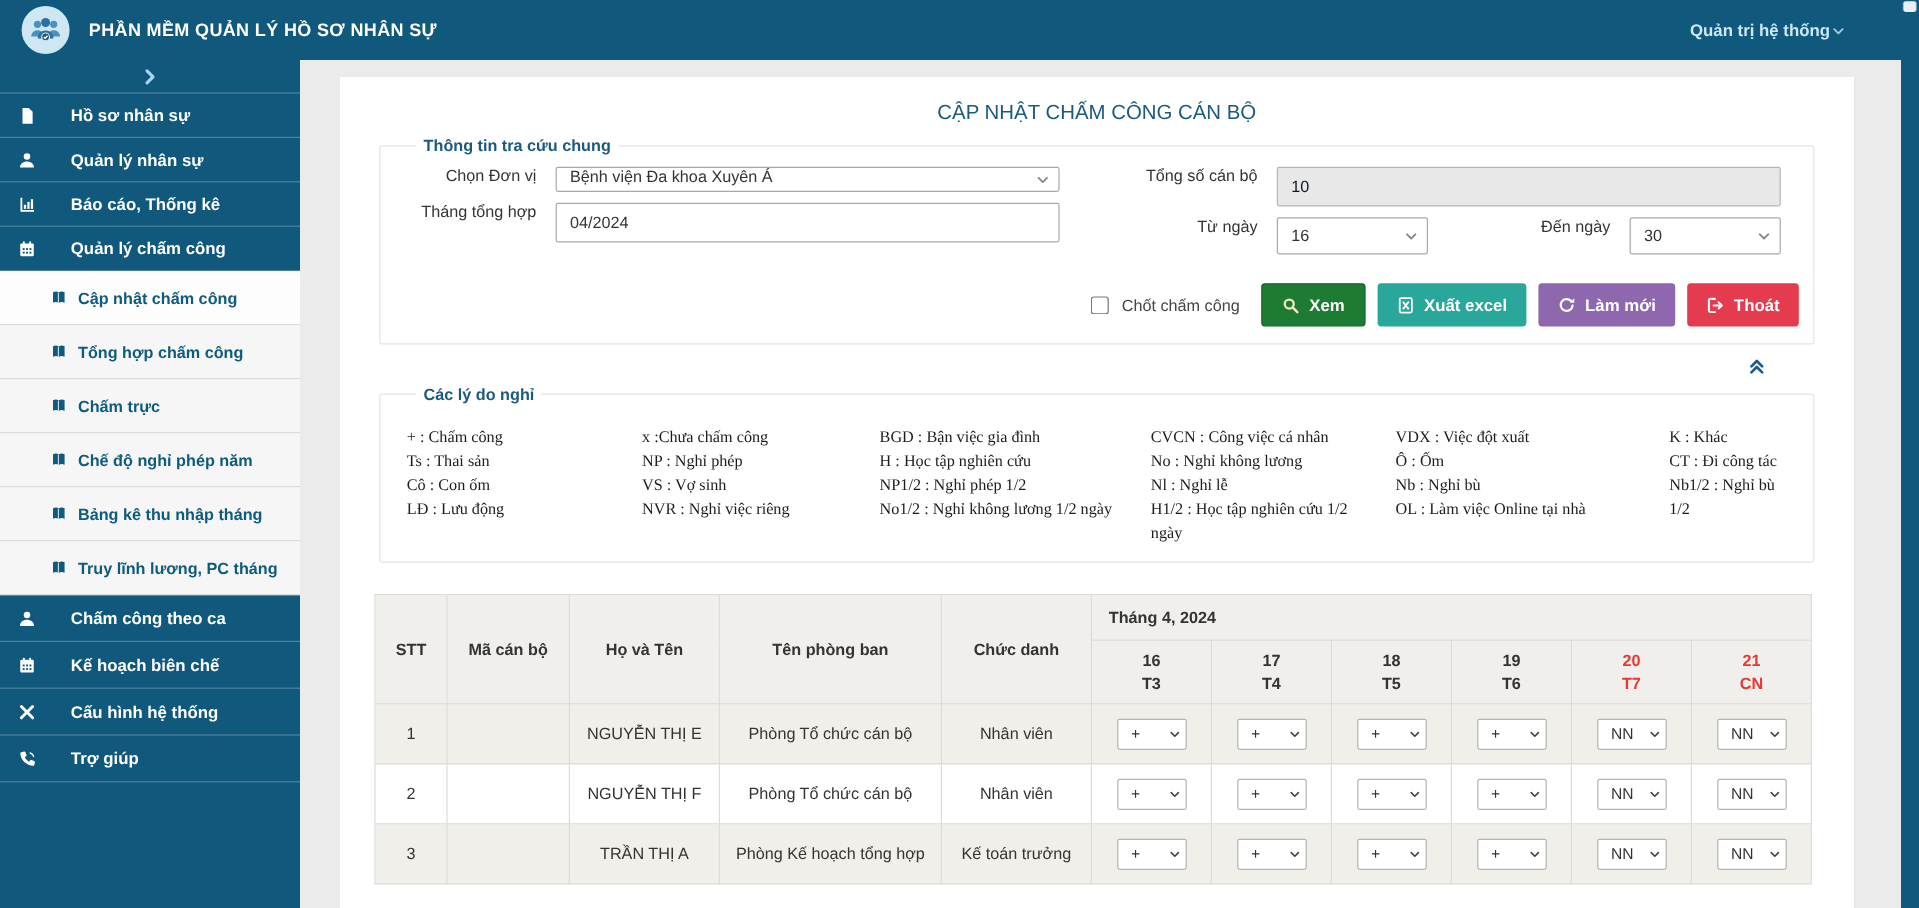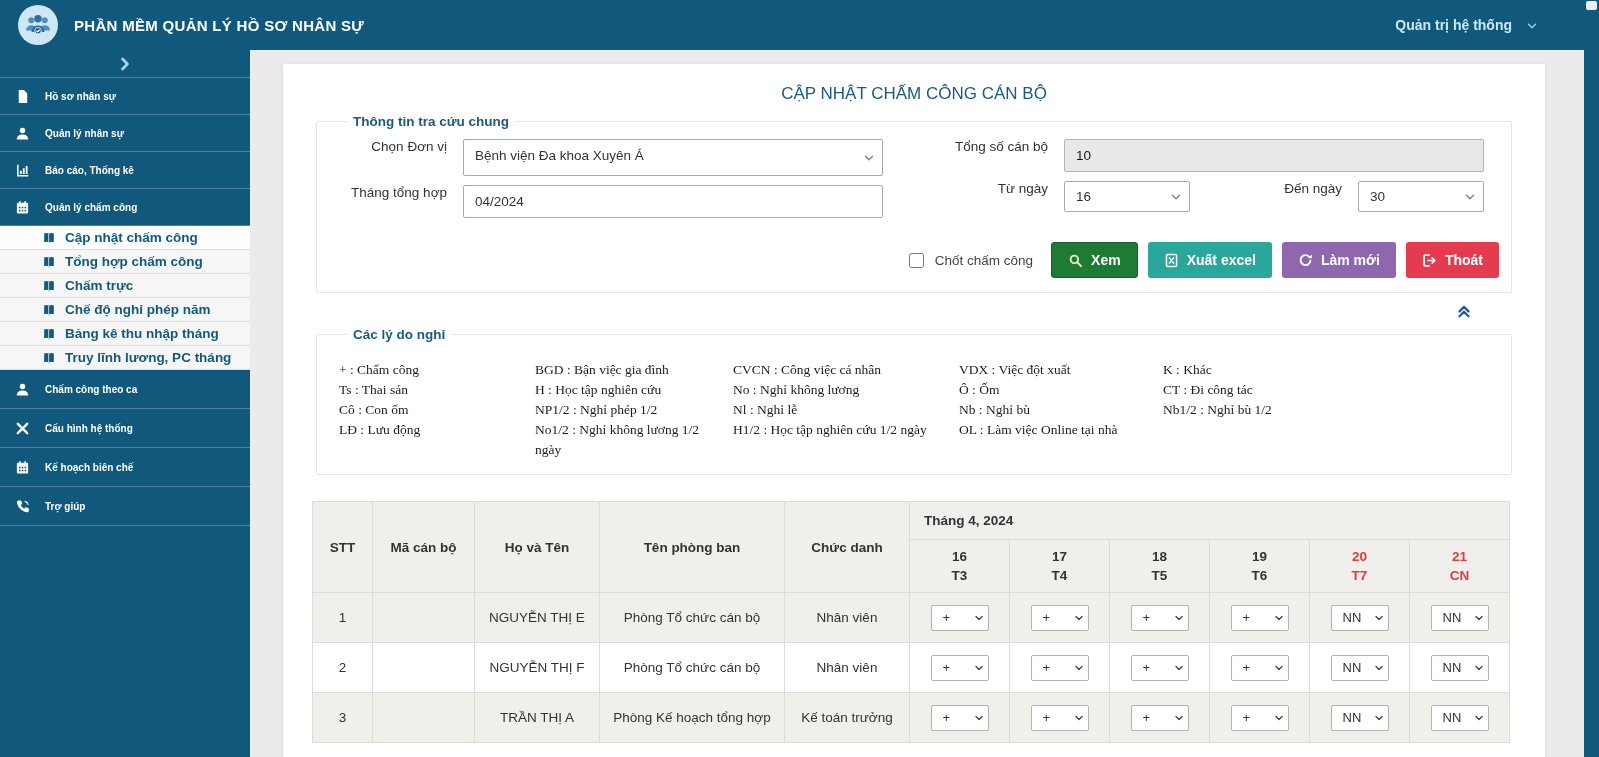--- a/index.html
+++ b/index.html
@@ -12,58 +12,58 @@
     font-family:"Liberation Sans","DejaVu Sans",sans-serif;background:#ebebeb}
   svg.ic{display:block}
   .ic{flex:0 0 auto}
 
   
   .topbar{height:50px;background:var(--blue);display:flex;align-items:center;
     padding:0 30px 0 18px;position:relative;z-index:5}
   .logo{width:40px;height:40px;border-radius:50%;background:#cfe7f3;display:flex;
     align-items:center;justify-content:center;margin-right:16px}
   .app-title{color:#fff;font-weight:700;font-size:15px;letter-spacing:.3px}
-  .top-right{margin-left:auto;display:flex;align-items:flex-end;gap:13px;color:#cde7f5;
+  .top-right{margin-left:auto;display:flex;align-items:flex-end;gap:0;color:#cde7f5;
     font-weight:700;font-size:14px;cursor:pointer;margin-right:30px}
 
   
   .scrollstrip{position:fixed;top:0;right:0;width:15px;height:757px;background:var(--blue);z-index:9}
   .scrollthumb{position:absolute;top:1px;left:2px;width:11px;height:9px;background:#e9eff3;border-radius:2px}
 
   
   .layout{display:flex;height:707px}
   .sidebar{width:250px;background:var(--blue);flex:0 0 250px}
   .collapse-row{height:28px;display:flex;align-items:center;justify-content:center;
     border-bottom:1px solid var(--blue-line);color:#a6d7ef;cursor:pointer}
-  .mitem{display:flex;align-items:center;gap:15px;height:37px;padding:0 15px;
-    border-bottom:1px solid var(--blue-line);color:#fff;font-weight:700;font-size:10px;cursor:pointer}
+  .mitem{display:flex;align-items:center;gap:29px;height:37px;padding:0 15px;
+    border-bottom:1px solid var(--blue-line);color:#fff;font-weight:700;font-size:14px;cursor:pointer}
   .mitem .ic{color:#fff}
   .submenu{background:#f6f6f6}
-  .sitem{display:flex;align-items:center;gap:9px;height:24px;padding:0 10px 0 42px;
+  .sitem{display:flex;align-items:center;gap:9px;height:45px;padding:0 10px 0 42px;
     border-bottom:1px solid #dcdcdc;color:#0f5b7d;font-weight:700;font-size:13.5px;cursor:pointer}
   .sitem.active{background:#fdfdfd}
 
   
   .main{flex:1;background:#ebebeb;overflow:hidden}
   .card{margin:14px 54px 0 33px;background:#fff;min-height:743px;
     box-shadow:0 1px 3px rgba(0,0,0,.12);padding:16px 25px 30px 25px}
   .page-title{text-align:center;color:var(--title);font-size:17px;font-weight:400;margin:4px 0 10px}
 
   fieldset{border:1px solid #e4e4e4;border-radius:2px;margin:0 8px;padding:10px 8px 14px}
   legend{color:var(--title);font-weight:700;font-size:13.5px;margin-left:22px;padding:0 6px}
 
   .form-grid{display:flex}
   .fhalf{width:50%;display:flex;flex-direction:column;gap:9px}
   .frow{display:flex;align-items:flex-start}
   .flabel{width:138px;text-align:right;padding-right:16px;color:#333;font-size:13.5px}
   .selwrap{position:relative;display:inline-block}
   .selwrap .chev{position:absolute;right:7px;top:50%;transform:translateY(-50%);color:#888;pointer-events:none}
   select{appearance:none;-webkit-appearance:none;background:#fff;border:1px solid #a9a9a9;
     border-radius:2px;font-family:inherit;font-size:13.5px;color:#333;cursor:pointer}
-  .sel-lg select{width:420px;height:37px;padding:0 26px 4px 11px}
+  .sel-lg select{width:420px;height:21px;padding:0 26px 4px 11px}
   .sel-sm select{width:126px;height:31px;padding:0 26px 0 11px}
   input.txt{width:420px;height:33px;border:1px solid #a9a9a9;border-radius:2px;
     padding:0 11px;font-family:inherit;font-size:13.5px;color:#333}
   input.txt:disabled{background:#e9e8e8;color:#0f172a;border-color:#b5b5b5}
   .spacer-lbl{width:110px;text-align:right;padding-right:16px;color:#333;font-size:13.5px;margin-left:58px}
 
   .actions{display:flex;align-items:center;justify-content:flex-end;gap:10px;margin-top:24px;padding-right:4px}
   .chk-label{color:#444;font-size:13.5px;margin-right:8px;display:flex;align-items:center;gap:8px}
   .chk-label input{width:15px;height:15px;cursor:pointer}
   .btn{display:flex;align-items:center;gap:8px;height:36px;padding:0 16px;border:none;border-radius:3px;
@@ -303,32 +303,32 @@
       <span class="ic">
           <svg class="ic" width="15" height="15">
             <use href="#i-user"></use>
           </svg>
         </span>
       <span>Chấm công theo ca</span>
     </div>
     <div class="mitem" style="height:39px">
       <span class="ic">
           <svg class="ic" width="15" height="15">
+            <use href="#i-calendar"></use>
+          </svg>
+        </span>
+      <span>Kế hoạch biên chế</span>
+    </div>
+    <div class="mitem" style="height:39px">
+      <span class="ic">
+          <svg class="ic" width="15" height="15">
             <use href="#i-tools"></use>
           </svg>
         </span>
       <span>Cấu hình hệ thống</span>
-    </div>
-    <div class="mitem" style="height:39px">
-      <span class="ic">
-          <svg class="ic" width="15" height="15">
-            <use href="#i-calendar"></use>
-          </svg>
-        </span>
-      <span>Kế hoạch biên chế</span>
     </div>
     <div class="mitem" style="height:39px">
       <span class="ic">
           <svg class="ic" width="15" height="15">
             <use href="#i-phone"></use>
           </svg>
         </span>
       <span>Trợ giúp</span>
     </div>
   </div>
@@ -434,20 +434,26 @@
       </div>
 
       <fieldset style="margin-top:2px">
         <legend>Các lý do nghỉ</legend>
         <div class="reasons-grid">
           <div class="rcol">
             <div>+ : Chấm công</div>
             <div>Ts : Thai sản</div>
             <div>Cô : Con ốm</div>
             <div>LĐ : Lưu động</div>
+          </div>
+          <div class="rcol">
+            <div>x :Chưa chấm công</div>
+            <div>NP : Nghỉ phép</div>
+            <div>VS : Vợ sinh</div>
+            <div>NVR : Nghỉ việc riêng</div>
           </div>
           <div class="rcol">
             <div>BGD : Bận việc gia đình</div>
             <div>H : Học tập nghiên cứu</div>
             <div>NP1/2 : Nghỉ phép 1/2</div>
             <div>No1/2 : Nghỉ không lương 1/2 ngày</div>
           </div>
           <div class="rcol">
             <div>CVCN : Công việc cá nhân</div>
             <div>No : Nghỉ không lương</div>

